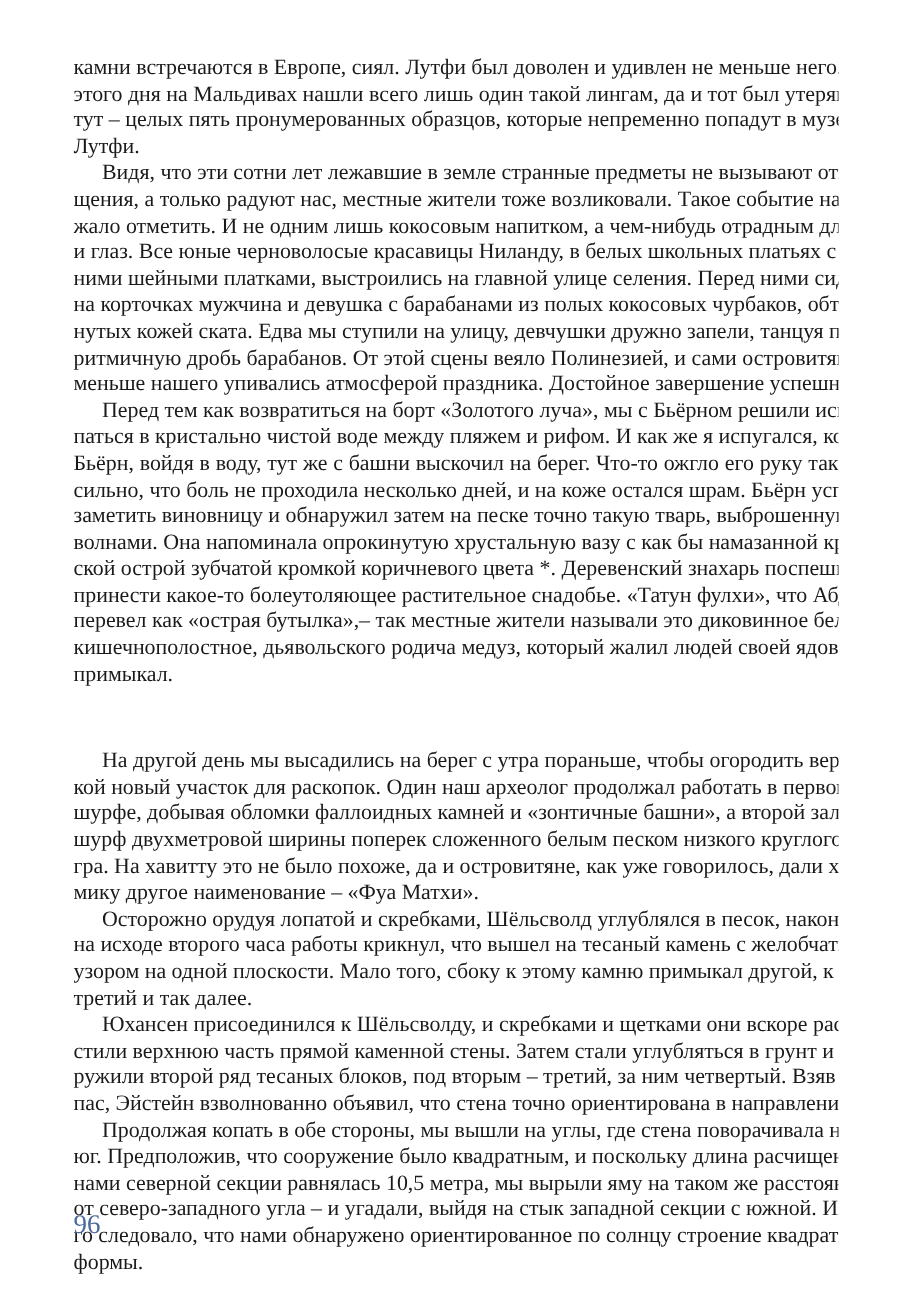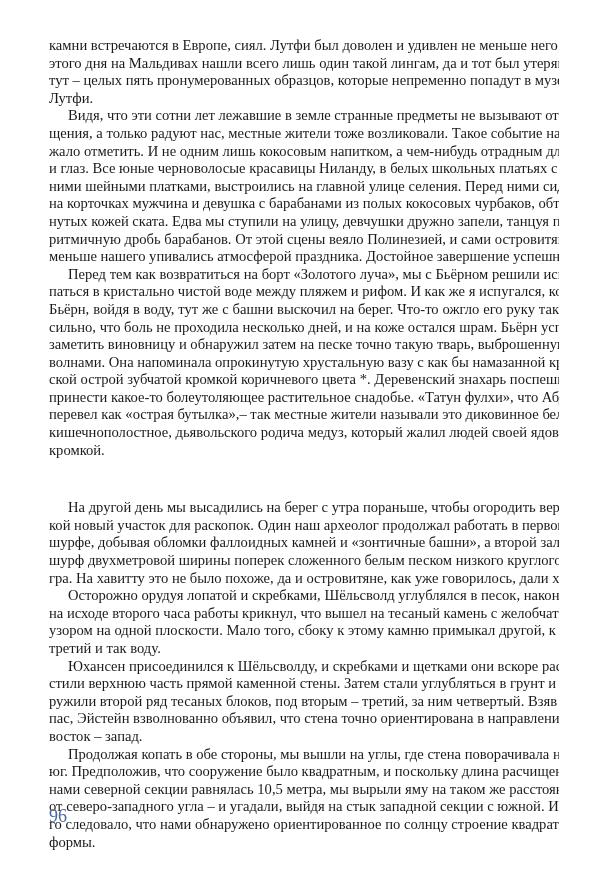--- a/index.html
+++ b/index.html
@@ -47,46 +47,46 @@
     <div class="line indent">Перед тем как возвратиться на борт «Золотого луча», мы с Бьёрном решили иску-</div>
     <div class="line">паться в кристально чистой воде между пляжем и рифом. И как же я испугался, когда</div>
     <div class="line">Бьёрн, войдя в воду, тут же с башни выскочил на берег. Что-то ожгло его руку так</div>
     <div class="line">сильно, что боль не проходила несколько дней, и на коже остался шрам. Бьёрн успел</div>
     <div class="line">заметить виновницу и обнаружил затем на песке точно такую тварь, выброшенную</div>
     <div class="line">волнами. Она напоминала опрокинутую хрустальную вазу с как бы намазанной кра-</div>
     <div class="line">ской острой зубчатой кромкой коричневого цвета *. Деревенский знахарь поспешил</div>
     <div class="line">принести какое-то болеутоляющее растительное снадобье. «Татун фулхи», что Абдул</div>
     <div class="line">перевел как «острая бутылка»,– так местные жители называли это диковинное белесое</div>
     <div class="line">кишечнополостное, дьявольского родича медуз, который жалил людей своей ядовитой</div>
-    <div class="line last">кромкой.</div>
+    <div class="line last">примыкал.</div>
   </div>
 
   <div class="gap"></div>
 
   <div>
     <div class="line indent">На другой день мы высадились на берег с утра пораньше, чтобы огородить верев-</div>
     <div class="line">кой новый участок для раскопок. Один наш археолог продолжал работать в первом</div>
     <div class="line">шурфе, добывая обломки фаллоидных камней и «зонтичные башни», а второй заложил</div>
     <div class="line">шурф двухметровой ширины поперек сложенного белым песком низкого круглого бу-</div>
     <div class="line">гра. На хавитту это не было похоже, да и островитяне, как уже говорилось, дали хол-</div>
+    <div class="line last">мику другое наименование – «Фуа Матхи».</div>
   </div>
 
   <div>
     <div class="line indent">Осторожно орудуя лопатой и скребками, Шёльсволд углублялся в песок, наконец</div>
     <div class="line">на исходе второго часа работы крикнул, что вышел на тесаный камень с желобчатым</div>
     <div class="line">узором на одной плоскости. Мало того, сбоку к этому камню примыкал другой, к нему</div>
-    <div class="line last">третий и так воду.</div>
+    <div class="line last">третий и так далее.</div>
   </div>
 
   <div>
     <div class="line indent">Юхансен присоединился к Шёльсволду, и скребками и щетками они вскоре расчи-</div>
     <div class="line">стили верхнюю часть прямой каменной стены. Затем стали углубляться в грунт и обна-</div>
     <div class="line">ружили второй ряд тесаных блоков, под вторым – третий, за ним четвертый. Взяв ком-</div>
     <div class="line">пас, Эйстейн взволнованно объявил, что стена точно ориентирована в направлении</div>
-    <div class="line last">восток – запад.</div>
   </div>
 
   <div>
     <div class="line indent">Продолжая копать в обе стороны, мы вышли на углы, где стена поворачивала на</div>
     <div class="line">юг. Предположив, что сооружение было квадратным, и поскольку длина расчищенной</div>
     <div class="line">нами северной секции равнялась 10,5 метра, мы вырыли яму на таком же расстоянии</div>
     <div class="line">от северо-западного угла – и угадали, выйдя на стык западной секции с южной. Из че-</div>
     <div class="line">го следовало, что нами обнаружено ориентированное по солнцу строение квадратной</div>
     <div class="line last">формы.</div>
   </div>

